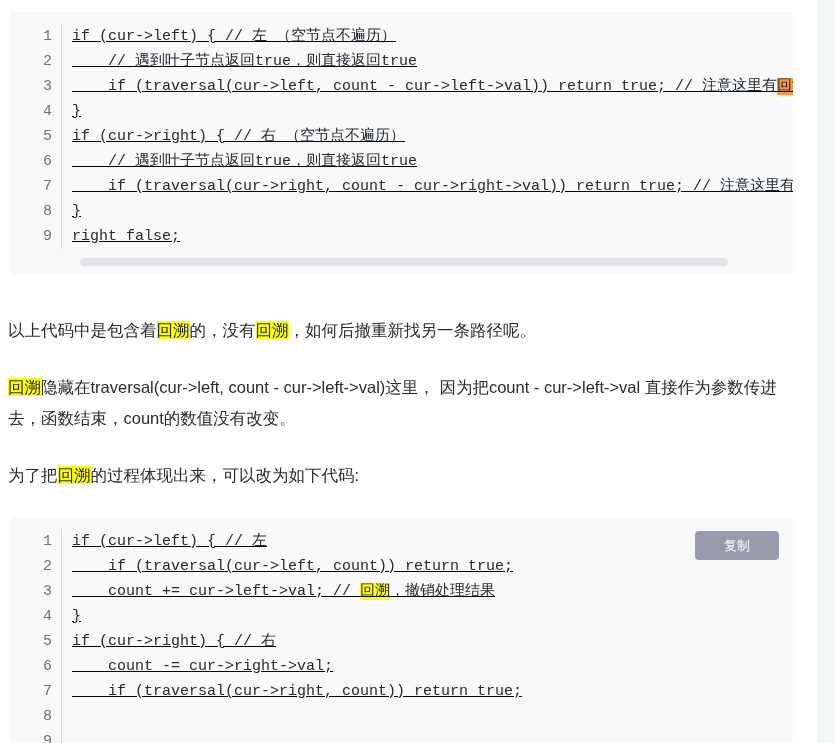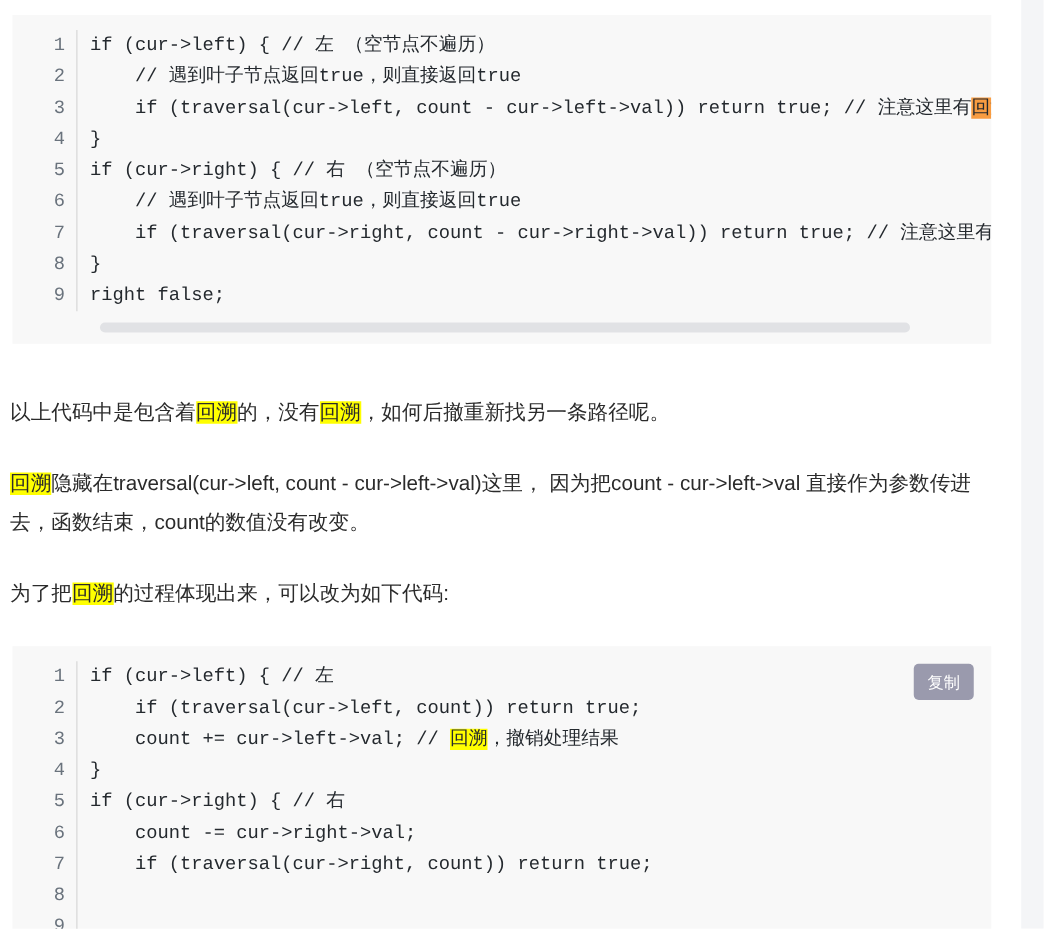--- a/index.html
+++ b/index.html
@@ -64,20 +64,21 @@
     font-family: "Liberation Mono", "DejaVu Sans Mono", monospace;
     font-size: 15px;
     color: #6a737d;
   }
 
   .code-lines {
     flex: 1 1 auto;
     padding-left: 10px;
     overflow: hidden;
     white-space: nowrap;
+    text-decoration: underline;
   }
   .code-lines .cl {
     display: block;
     height: 25px;
     line-height: 25px;
     font-family: "Liberation Mono", "DejaVu Sans Mono", monospace;
     font-size: 15px;
     color: #24292e;
     white-space: pre;
   }
@@ -111,21 +112,21 @@
 
   
   .copy-btn {
     position: absolute;
     top: 14px;
     right: 14px;
     background: #9a9aad;
     color: #ffffff;
     font-size: 13px;
     line-height: 1;
-    padding: 8px 11px;
+    padding: 8px 29px;
     border-radius: 4px;
     border: none;
     cursor: pointer;
     font-family: "Liberation Sans", "DejaVu Sans", sans-serif;
   }
 
   
   .prose {
     padding: 0 24px 0 8px;
     margin-top: 40px;

